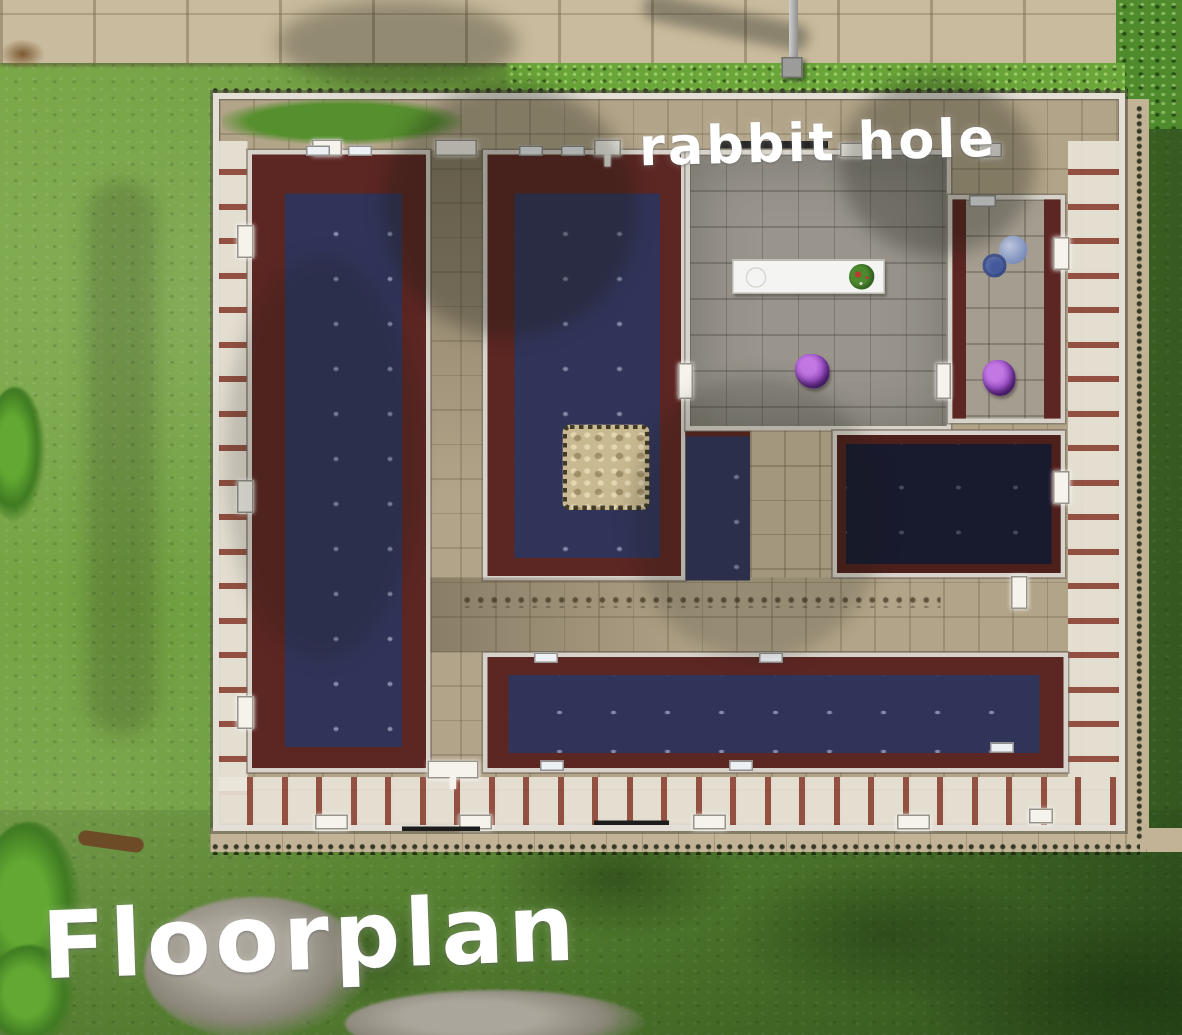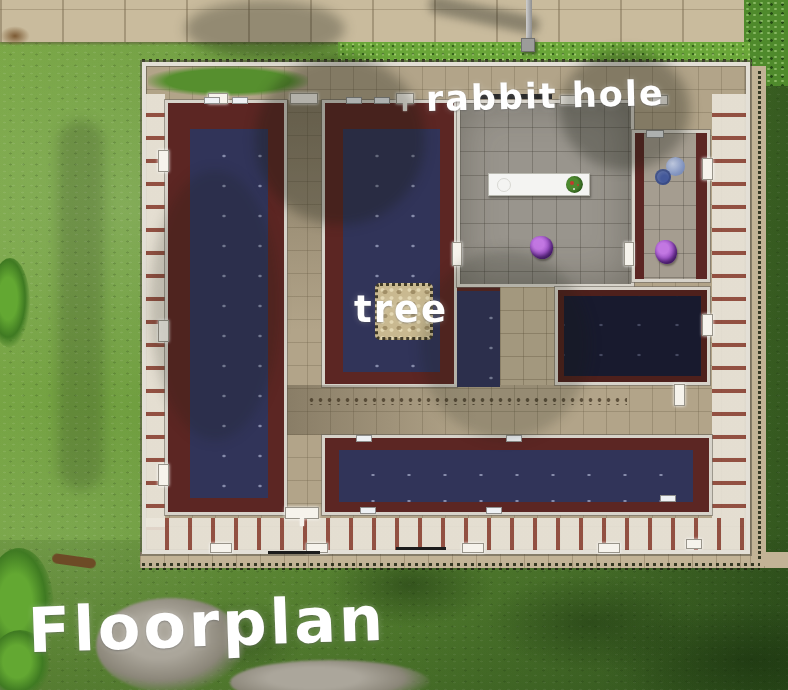--- a/index.html
+++ b/index.html
@@ -263,16 +263,15 @@
 
   <div class="rock" style="left:96px;top:598px;width:150px;height:95px;"></div>
   <div class="rock" style="left:-14px;top:592px;width:60px;height:110px;"></div>
   <div class="rock" style="left:230px;top:660px;width:200px;height:45px;"></div>
   <div class="fern" style="left:-10px;top:258px;width:40px;height:90px;"></div>
   <div class="fern" style="left:-16px;top:548px;width:70px;height:120px;"></div>
   <div class="fern" style="left:-10px;top:630px;width:60px;height:70px;"></div>
   <div class="twig"></div>
 
   <div class="label label-rabbit">rabbit hole</div>
-  <div class="label label-tree">tree</div>
   <div class="label label-title">Floorplan</div>
 
 </div>
 
 </body></html>

